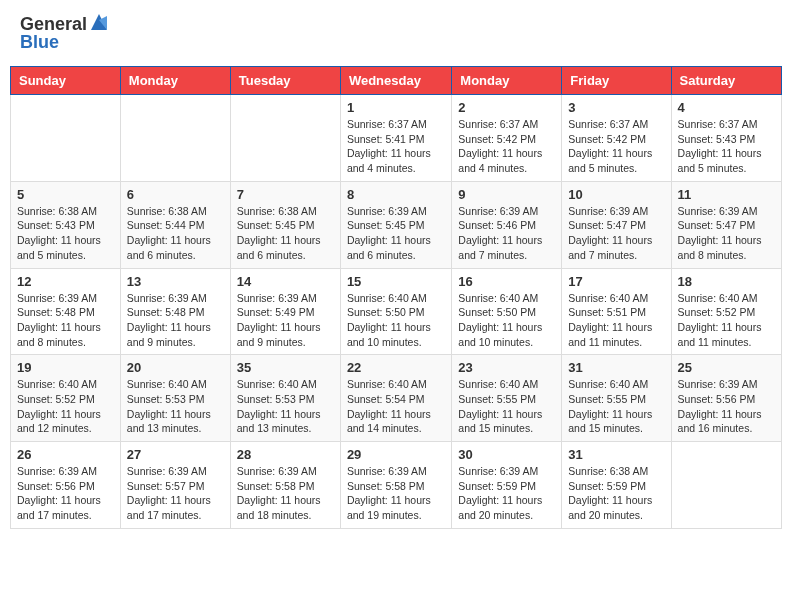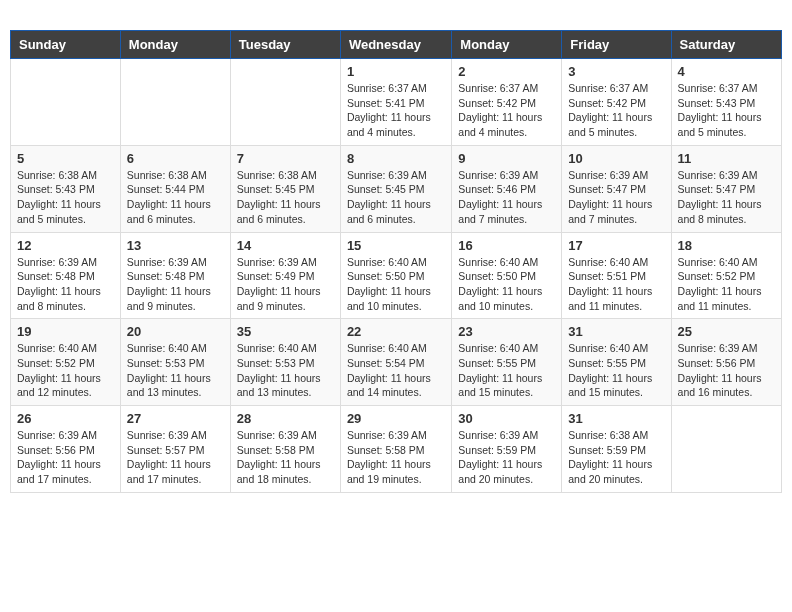--- a/index.html
+++ b/index.html
@@ -53,21 +53,21 @@
     .subtitle {
       font-size: 14px;
       color: #555;
     }
     .calendar {
       width: 100%;
       border-collapse: collapse;
       border: 1px solid #ccc;
     }
     .calendar th {
-      background-color: #404040;
+      background-color: #ef4444;
       color: #fff;
       text-align: left;
       padding: 6px 8px;
       font-size: 13px;
       border: 1px solid #1a5aab;
     }
     .calendar td {
       vertical-align: top;
       padding: 5px 6px;
       border: 1px solid #ddd;
@@ -91,20 +91,32 @@
       font-size: 10.5px;
     }
     .empty-cell {
       background: #fff !important;
     }
   </style>
 </head>
 <body>
 
 <div class="header">
+  <div class="logo">
+    <div class="logo-text">
+      <span style="display:flex;align-items:center;">
+        <span class="logo-general">General</span>
+        <svg class="logo-icon" viewBox="0 0 20 20">
+          <polygon points="2,18 10,2 18,18" fill="#2a6ebb"></polygon>
+          <polygon points="10,8 18,4 18,18" fill="#5599dd"></polygon>
+        </svg>
+      </span>
+      <span class="logo-blue">Blue</span>
+    </div>
+  </div>
 </div>
 
 <table class="calendar">
   <thead>
     <tr>
     <th>Sunday</th>
         <th>Monday</th>
         <th>Tuesday</th>
         <th>Wednesday</th>
         <th>Monday</th>

